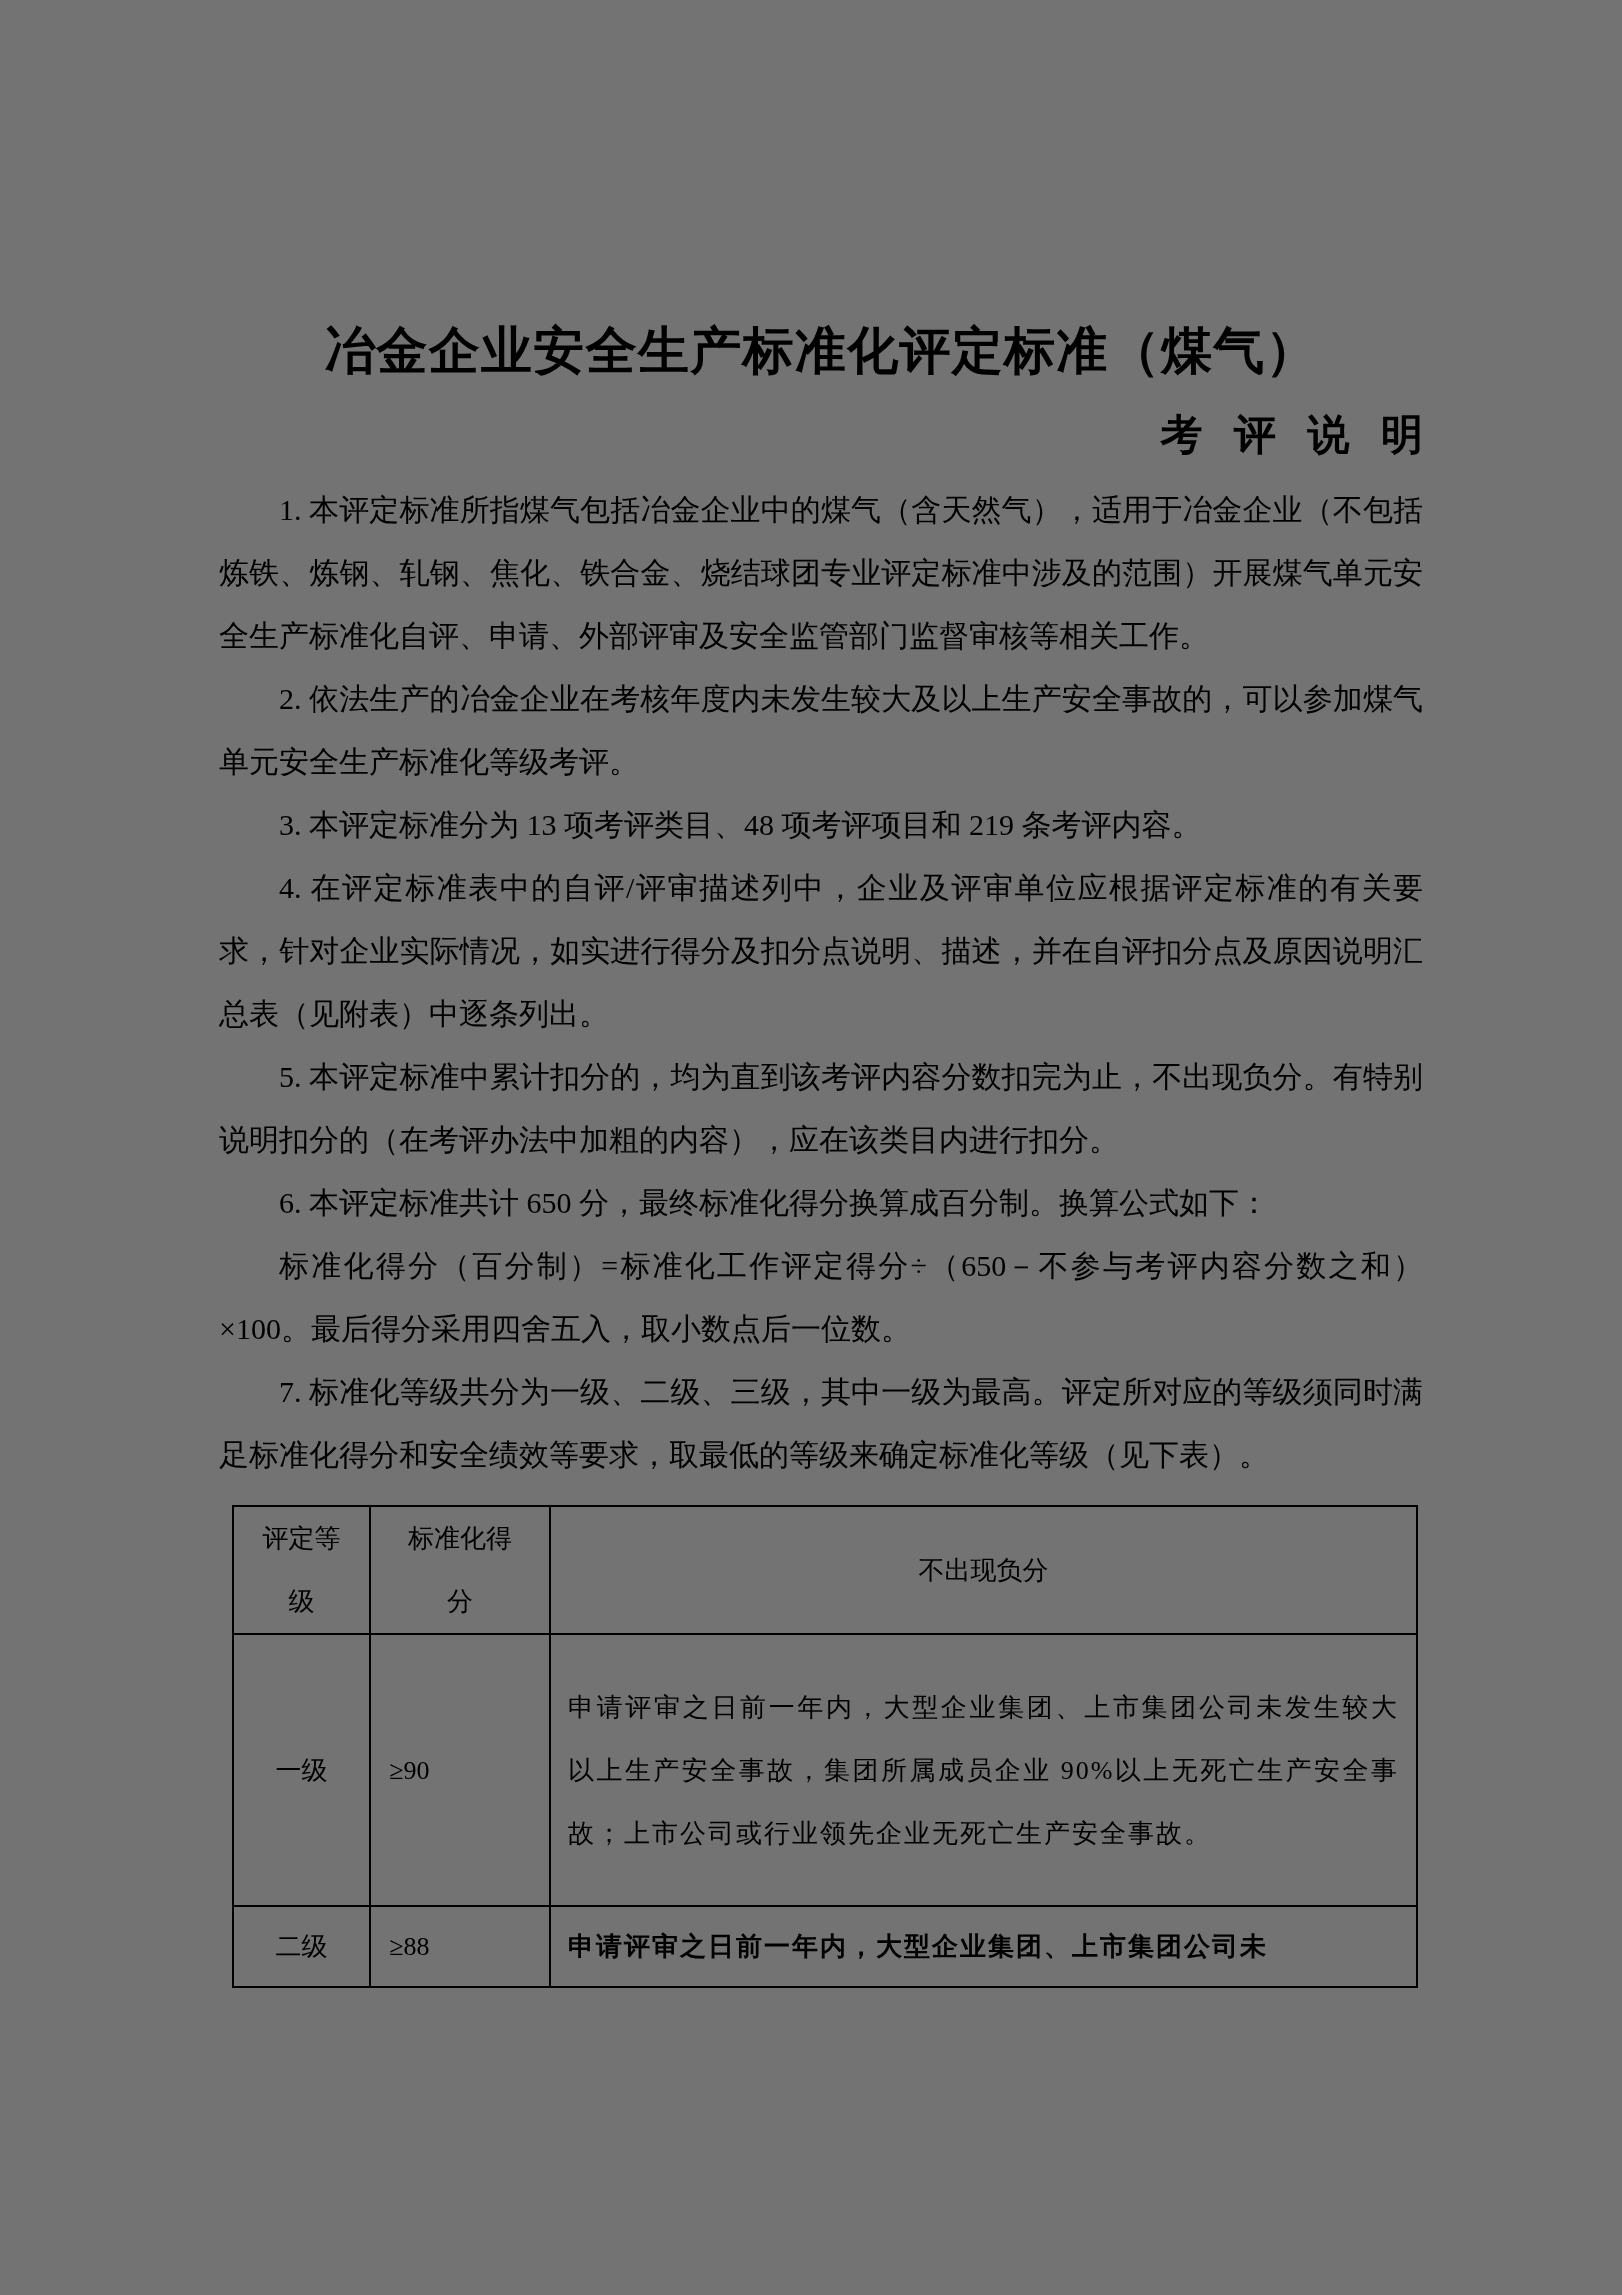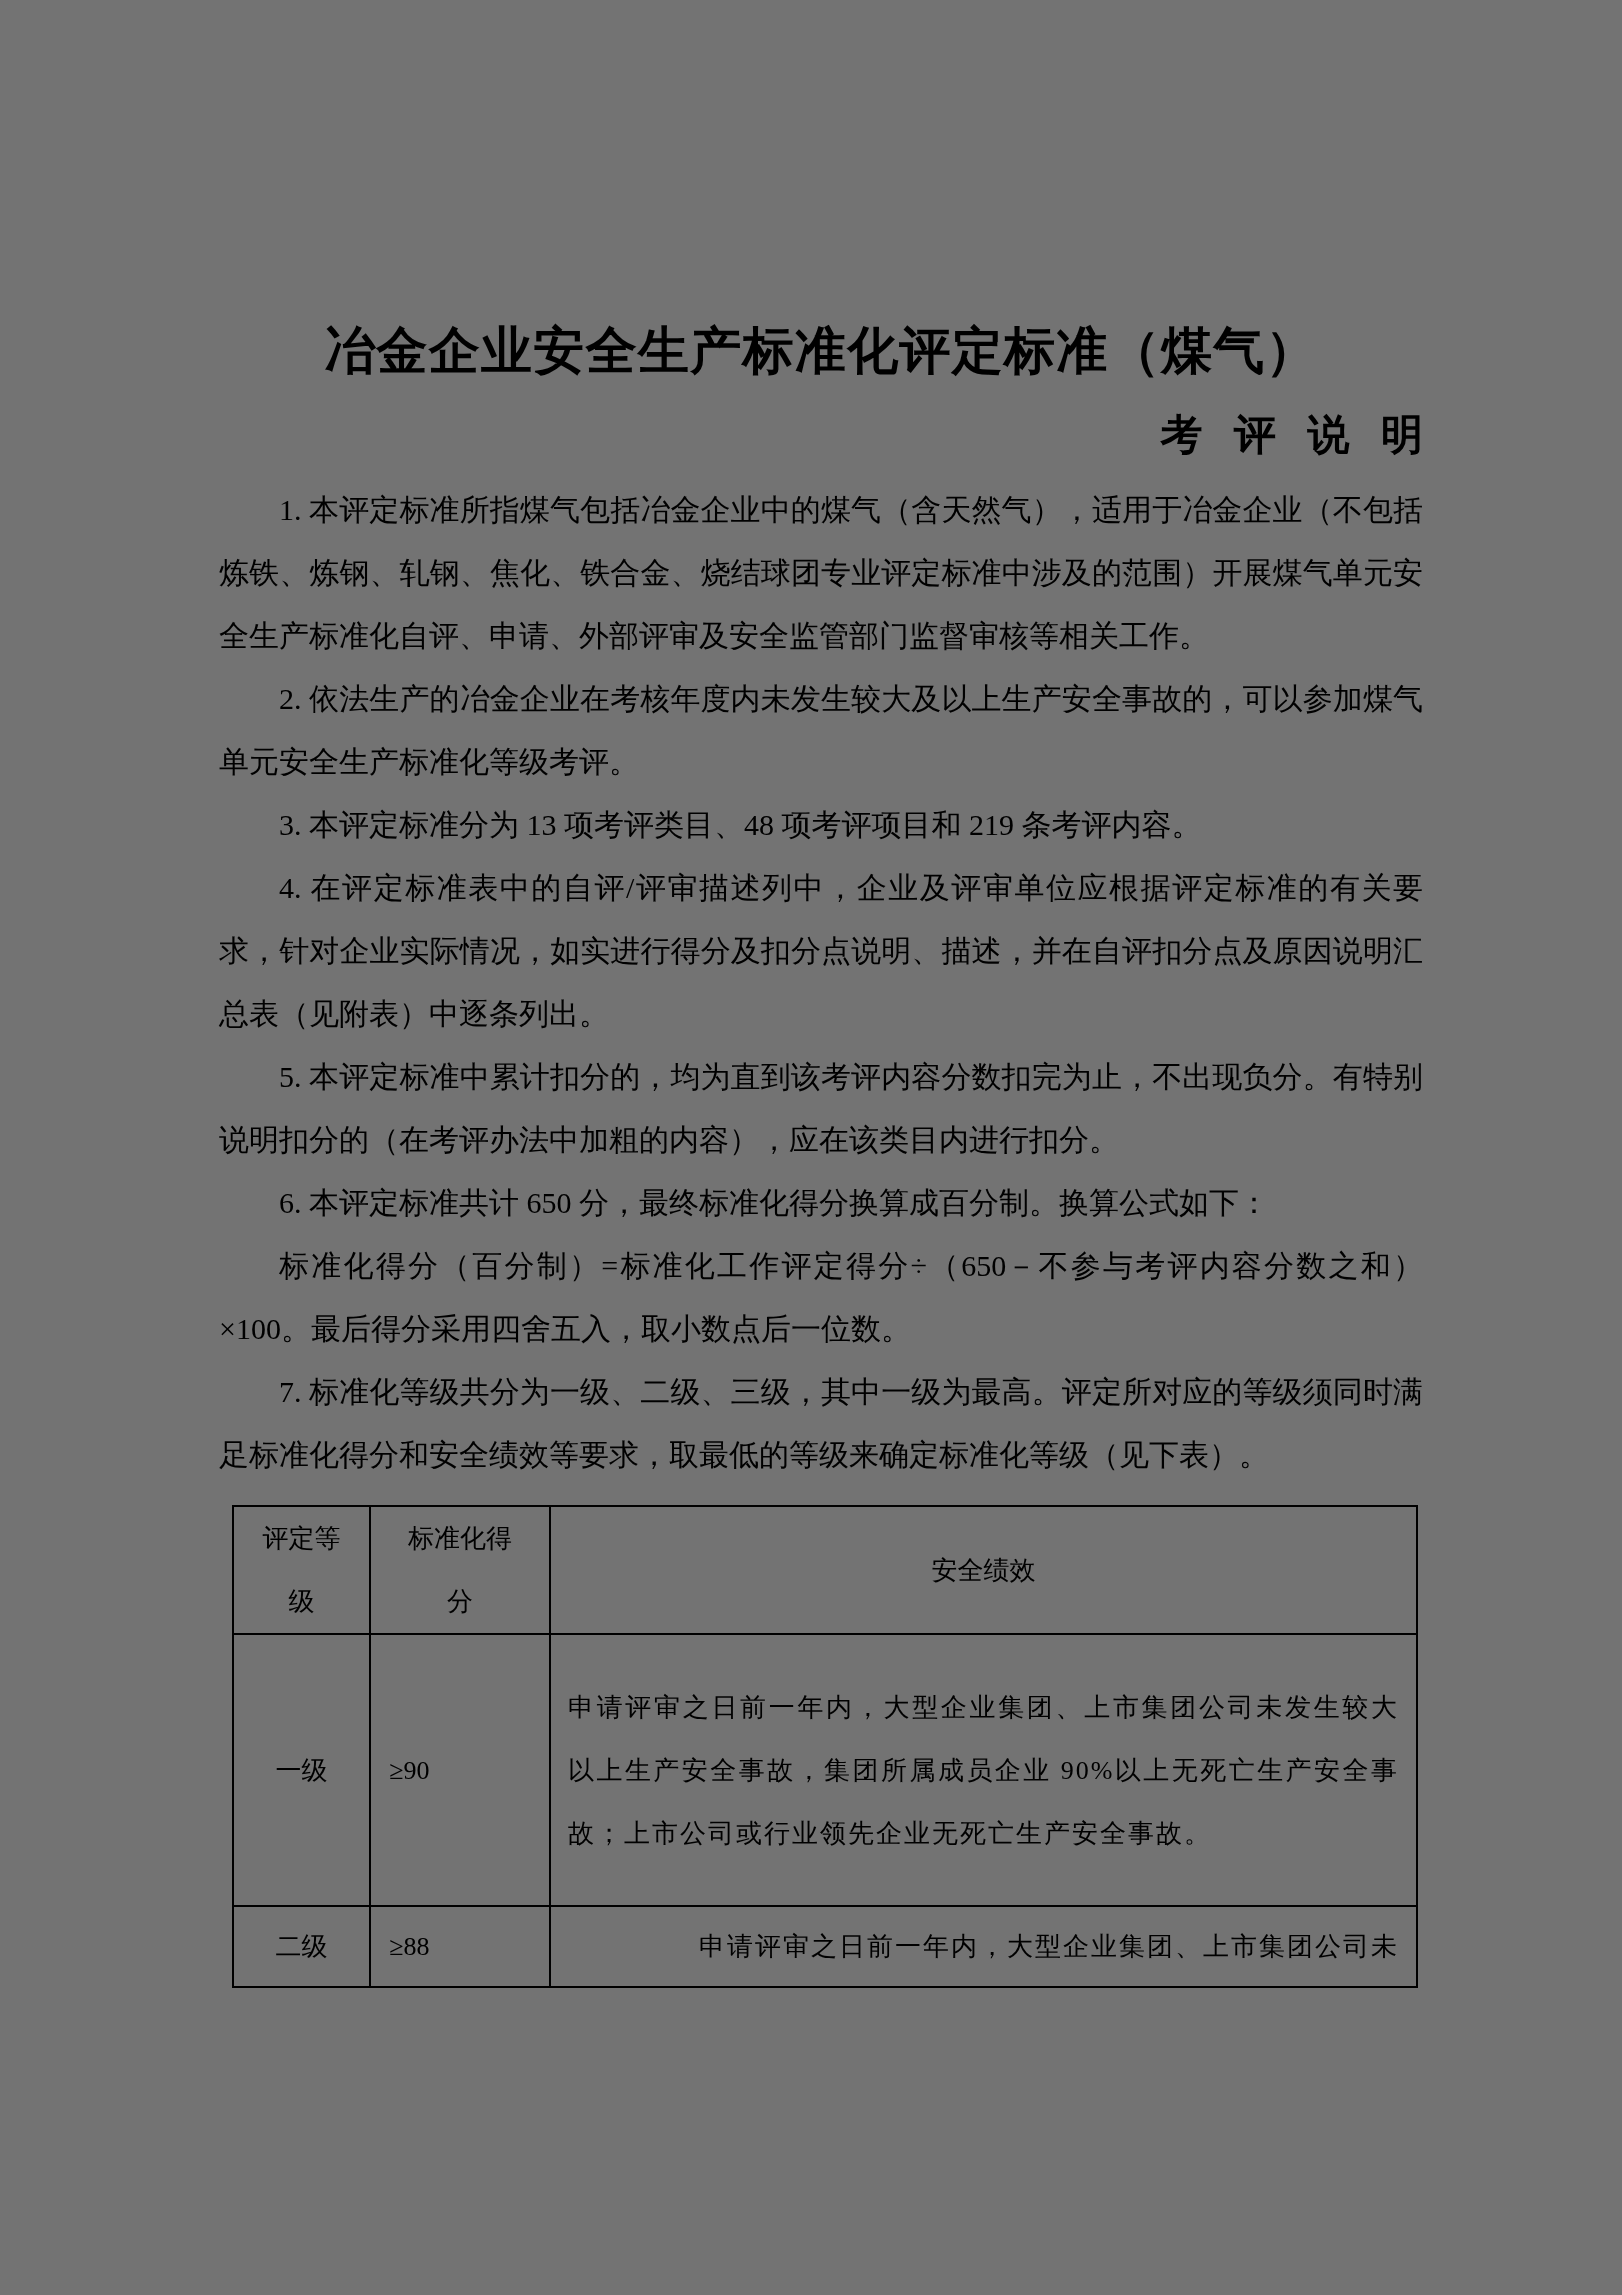--- a/index.html
+++ b/index.html
@@ -75,21 +75,22 @@
   td.cell-grade { text-align: center; }
   td.cell-score { text-align: left; padding-left: 18.3px; }
   td.cell-perf {
     padding: 8px 17px;
     text-align: justify;
     letter-spacing: 2px;
   }
   tr.row-cut td.cell-perf {
     white-space: nowrap;
     overflow: hidden;
-    text-align: right;
+    text-align: left;
+    font-weight: bold;
   }
 </style>
 </head>
 <body>
 
 <div class="page">
   <div class="content">
 
     <h1 class="title">冶金企业安全生产标准化评定标准（煤气）</h1>
 
@@ -109,21 +110,21 @@
     <table class="grade-table">
       <colgroup>
         <col style="width:137px">
         <col style="width:180px">
         <col style="width:867px">
       </colgroup>
       <thead>
         <tr>
           <th class="col-grade">评定等级</th>
           <th class="col-score">标准化得分</th>
-          <th class="col-perf">安全绩效</th>
+          <th class="col-perf">不出现负分</th>
         </tr>
       </thead>
       <tbody>
         <tr class="row-first">
           <td class="cell-grade">一级</td>
           <td class="cell-score">≥90</td>
           <td class="cell-perf">申请评审之日前一年内，大型企业集团、上市集团公司未发生较大以上生产安全事故，集团所属成员企业 90%以上无死亡生产安全事故；上市公司或行业领先企业无死亡生产安全事故。</td>
         </tr>
         <tr class="row-cut">
           <td class="cell-grade">二级</td>

